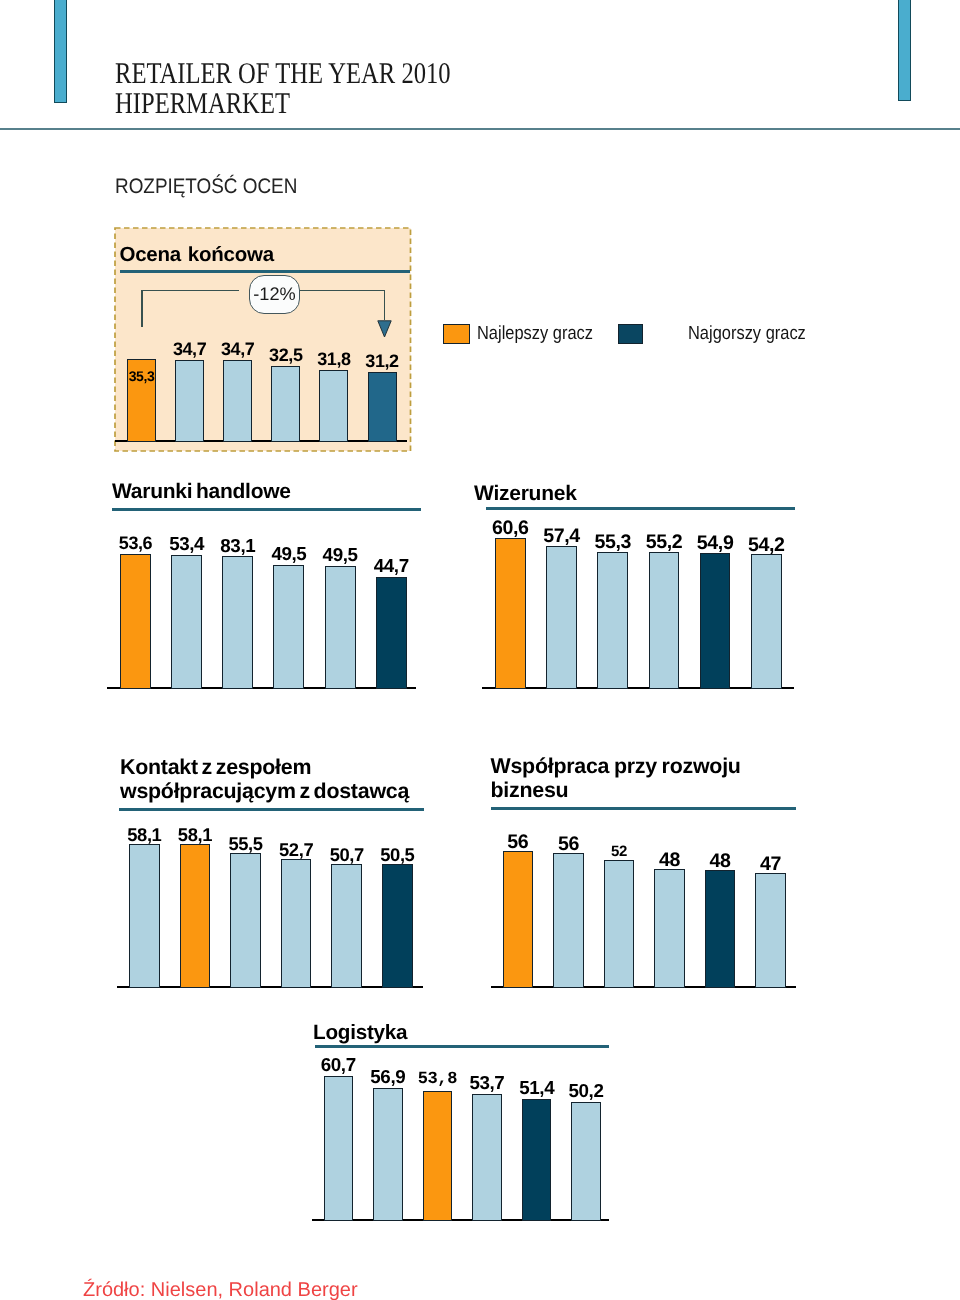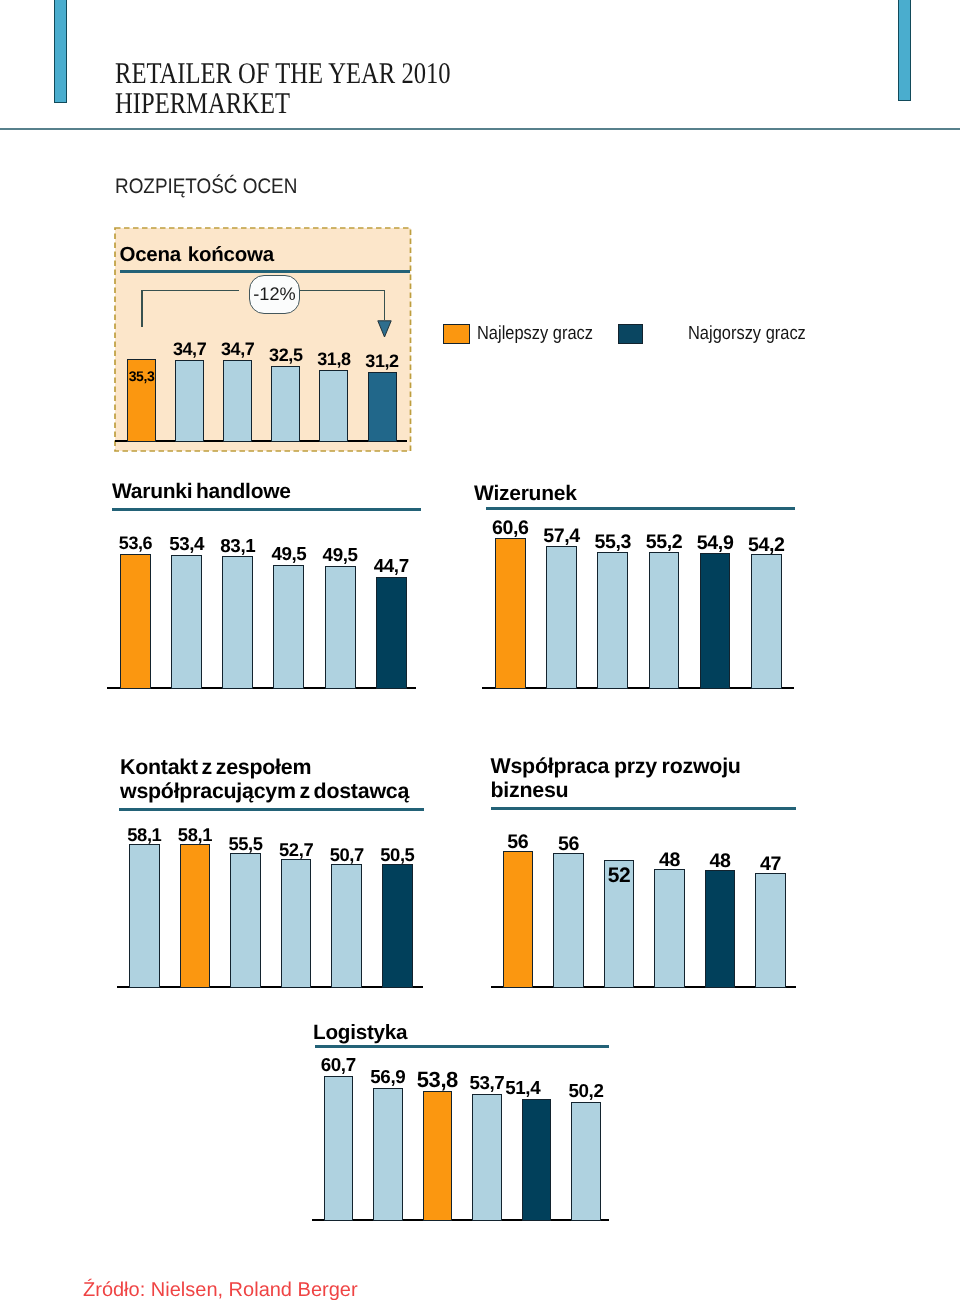--- a/index.html
+++ b/index.html
@@ -143,40 +143,40 @@
       <div class="barlabel" style="left: 367px; width: 60.7px; font-size: 18.4px; line-height: 18.4px; top: 845.5px;">50,5</div>
       <div class="chart-head" style="left: 490.5px; top: 754px; font-size: 21.4px; line-height: 24px; word-spacing: -1px;">Współpraca przy rozwoju
 biznesu</div>
       <div class="chart-underline" style="left: 490.5px; top: 806.8px; width: 305px; background: rgb(35, 98, 119);"></div>
       <div class="baseline" style="left: 490.5px; top: 986px; width: 305px;"></div>
       <div class="bar" style="left: 502.5px; width: 30.7px; top: 850.5px; height: 137.5px; background: rgb(251, 151, 16);"></div>
       <div class="barlabel" style="left: 487.5px; width: 60.7px; font-size: 19.6px; line-height: 19.6px; top: 832.5px;">56</div>
       <div class="bar" style="left: 553.05px; width: 30.7px; top: 853px; height: 135px; background: rgb(175, 210, 224);"></div>
       <div class="barlabel" style="left: 538.05px; width: 60.7px; font-size: 19.6px; line-height: 19.6px; top: 835px;">56</div>
       <div class="bar" style="left: 603.6px; width: 30.7px; top: 860.2px; height: 127.8px; background: rgb(175, 210, 224);"></div>
-      <div class="barlabel" style="left: 588.6px; width: 60.7px; font-size: 21px; line-height: 19.6px; top: 842.2px; margin-top: 24px;">52</div>
+      <div class="barlabel" style="left: 588.6px; width: 60.7px; font-size: 15px; line-height: 19.6px; top: 842.2px;">52</div>
       <div class="bar" style="left: 654.15px; width: 30.7px; top: 869.4px; height: 118.6px; background: rgb(175, 210, 224);"></div>
       <div class="barlabel" style="left: 639.15px; width: 60.7px; font-size: 19.6px; line-height: 19.6px; top: 851.4px;">48</div>
       <div class="bar" style="left: 704.7px; width: 30.7px; top: 869.6px; height: 118.4px; background: rgb(1, 64, 91);"></div>
       <div class="barlabel" style="left: 689.7px; width: 60.7px; font-size: 19.6px; line-height: 19.6px; top: 851.6px;">48</div>
       <div class="bar" style="left: 755.25px; width: 30.7px; top: 873px; height: 115px; background: rgb(175, 210, 224);"></div>
       <div class="barlabel" style="left: 740.25px; width: 60.7px; font-size: 19.6px; line-height: 19.6px; top: 855px;">47</div>
       <div class="chart-head" style="left: 313px; top: 1020px; font-size: 20.7px; line-height: 26px; word-spacing: 0px;">Logistyka</div>
       <div class="chart-underline" style="left: 314.5px; top: 1045.2px; width: 294px; background: rgb(35, 98, 119);"></div>
       <div class="baseline" style="left: 312px; top: 1219px; width: 297px;"></div>
       <div class="bar" style="left: 323.5px; width: 29.5px; top: 1075.5px; height: 145.5px; background: rgb(175, 210, 224);"></div>
       <div class="barlabel" style="left: 308.5px; width: 59.5px; font-size: 18.8px; line-height: 18.8px; top: 1055.7px;">60,7</div>
       <div class="bar" style="left: 373.05px; width: 29.5px; top: 1087.5px; height: 133.5px; background: rgb(175, 210, 224);"></div>
       <div class="barlabel" style="left: 358.05px; width: 59.5px; font-size: 18.8px; line-height: 18.8px; top: 1067.7px;">56,9</div>
       <div class="bar" style="left: 422.6px; width: 29.5px; top: 1091px; height: 130px; background: rgb(251, 151, 16);"></div>
-      <div class="barlabel" style="left: 407.6px; width: 59.5px; font-size: 22px; line-height: 18.8px; top: 1071.2px;">53,8</div>
+      <div class="barlabel" style="left: 407.6px; width: 59.5px; font-size: 17px; line-height: 18.8px; top: 1071.2px; font-family: Liberation Mono, monospace;">53,8</div>
       <div class="bar" style="left: 472.15px; width: 29.5px; top: 1094px; height: 127px; background: rgb(175, 210, 224);"></div>
       <div class="barlabel" style="left: 457.15px; width: 59.5px; font-size: 18.8px; line-height: 18.8px; top: 1074.2px;">53,7</div>
       <div class="bar" style="left: 521.7px; width: 29.5px; top: 1099px; height: 122px; background: rgb(1, 64, 91);"></div>
-      <div class="barlabel" style="left: 493px; width: 59.5px; font-size: 18.8px; line-height: 18.8px; top: 1079.2px;">51,4</div>
+      <div class="barlabel" style="left: 507px; width: 59.5px; font-size: 18.8px; line-height: 18.8px; top: 1079.2px;">51,4</div>
       <div class="bar" style="left: 571.25px; width: 29.5px; top: 1101.5px; height: 119.5px; background: rgb(175, 210, 224);"></div>
       <div class="barlabel" style="left: 556.25px; width: 59.5px; font-size: 18.8px; line-height: 18.8px; top: 1081.7px;">50,2</div>
     </div>
   <div id="legend">
       <div class="legend-item" style="left: 442.5px; top: 323.5px;">
         <div class="legend-swatch" style="background: rgb(251, 151, 16); width: 27px;"></div>
         <div class="legend-text" style="margin-left: 7px;">Najlepszy gracz</div>
       </div>
       <div class="legend-item" style="left: 617.5px; top: 323.5px; gap: 39px;">
         <div class="legend-swatch" style="background: rgb(10, 70, 97); width: 25.5px;"></div>

